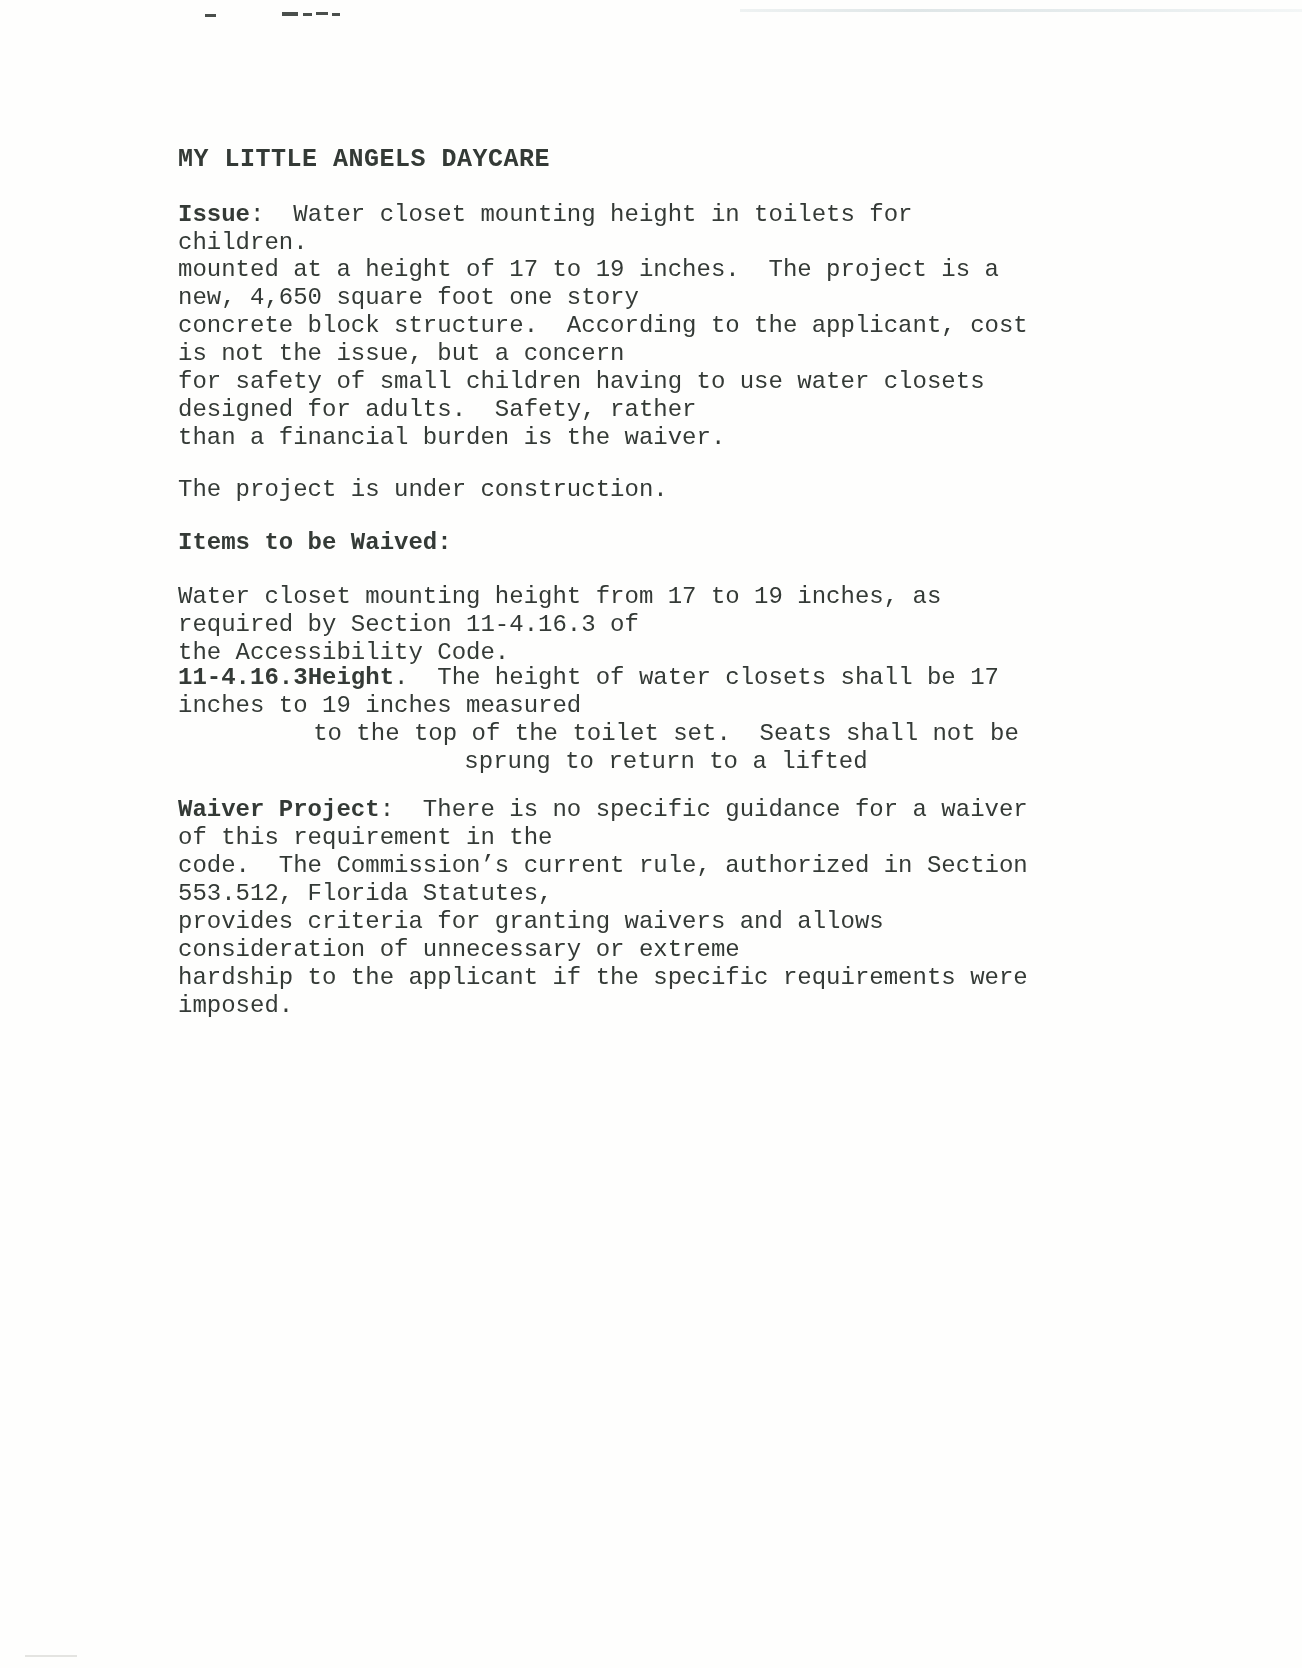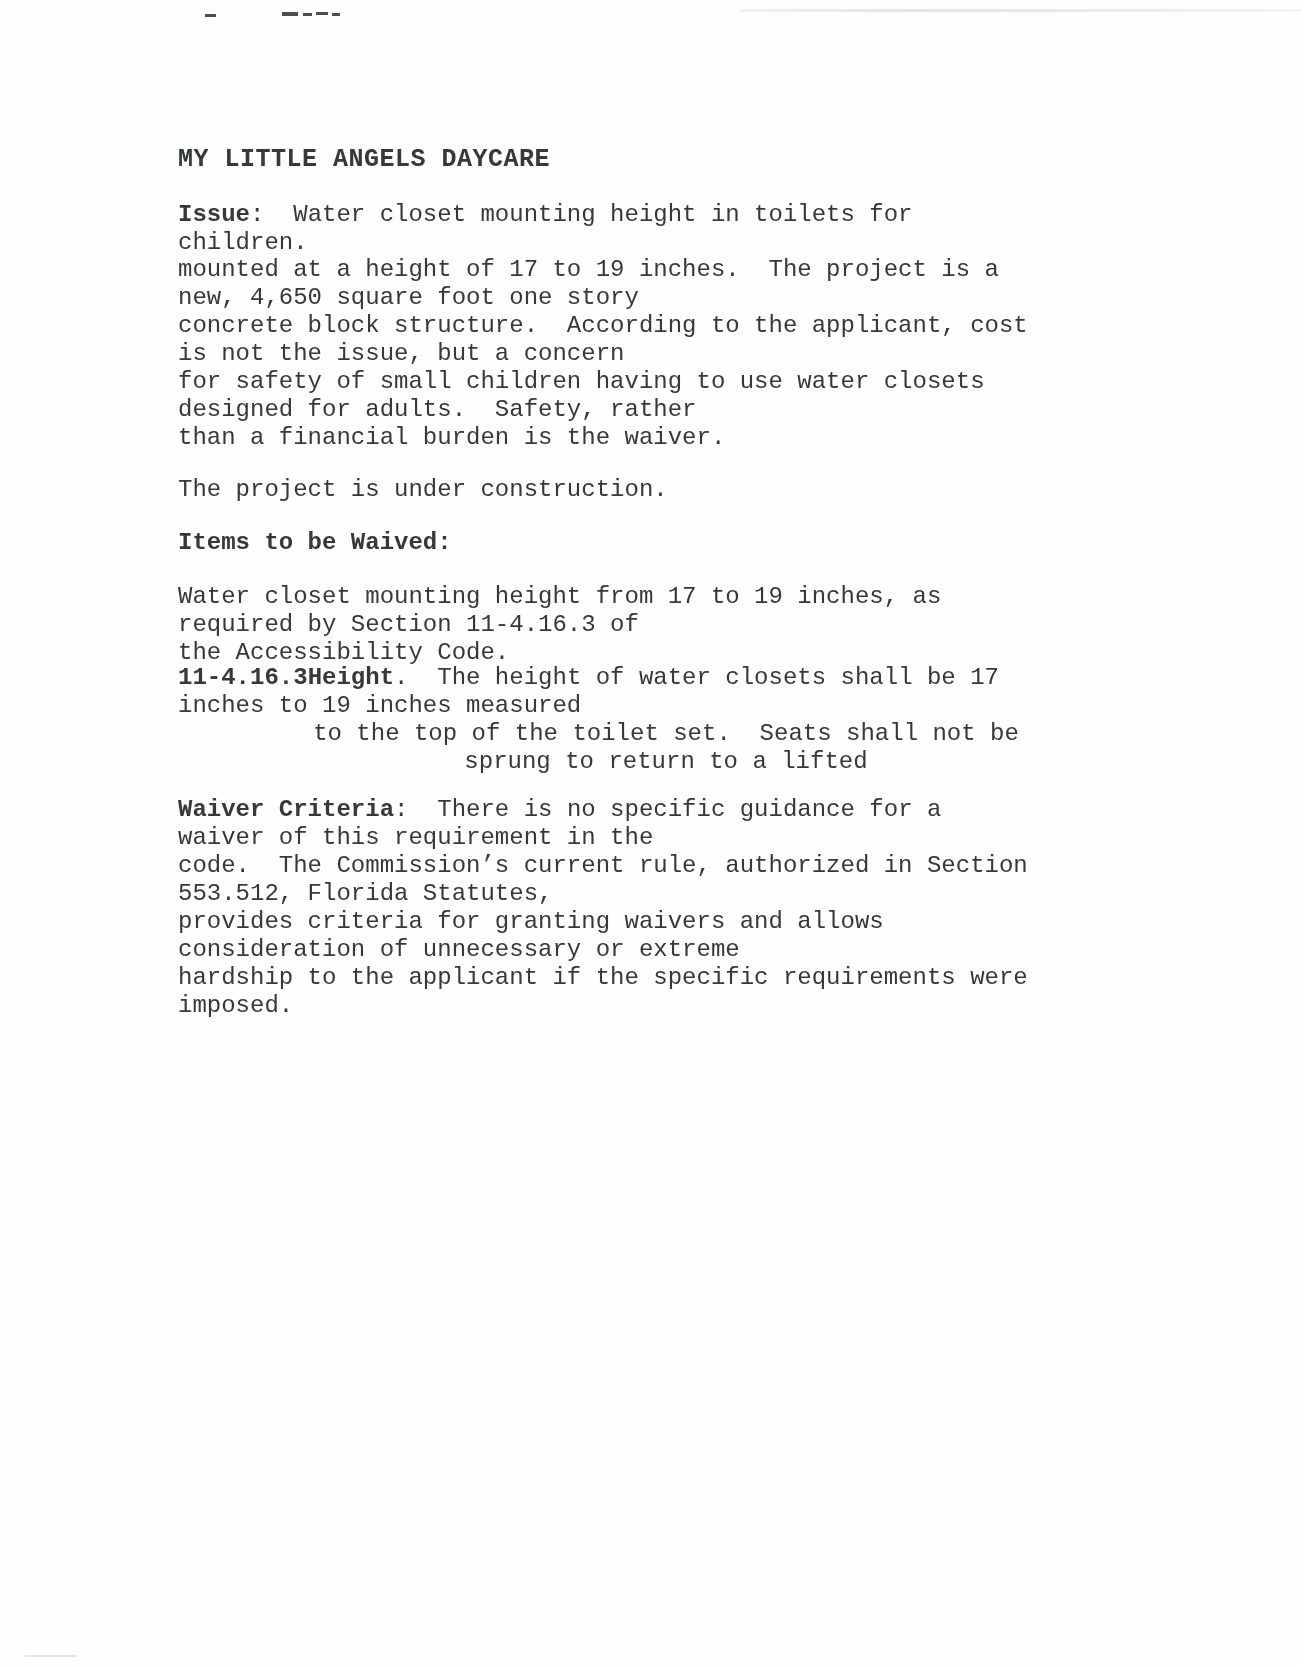--- a/index.html
+++ b/index.html
@@ -92,19 +92,19 @@
     <div class="line">Water closet mounting height from 17 to 19 inches, as required by Section 11-4.16.3 of</div>
     <div class="line">the Accessibility Code.</div>
   </div>
 
   <div class="block" style="top:664px">
     <div class="line"><span class="b">11-4.16.3</span><span class="b term">Height</span><span>.  The height of water closets shall be 17 inches to 19 inches measured</span></div>
     <div class="line code-wrap">to the top of the toilet set.  Seats shall not be sprung to return to a lifted</div>
   </div>
 
   <div class="block" style="top:796px">
-    <div class="line"><span class="b">Waiver Criteria</span><span>:  There is no specific guidance for a waiver of this requirement in the</span></div>
+    <div class="line"><span class="b">Waiver Project</span><span>:  There is no specific guidance for a waiver of this requirement in the</span></div>
     <div class="line">code.  The Commission’s current rule, authorized in Section 553.512, Florida Statutes,</div>
     <div class="line">provides criteria for granting waivers and allows consideration of unnecessary or extreme</div>
     <div class="line">hardship to the applicant if the specific requirements were imposed.</div>
   </div>
 
 </div>
 
 </body></html>

